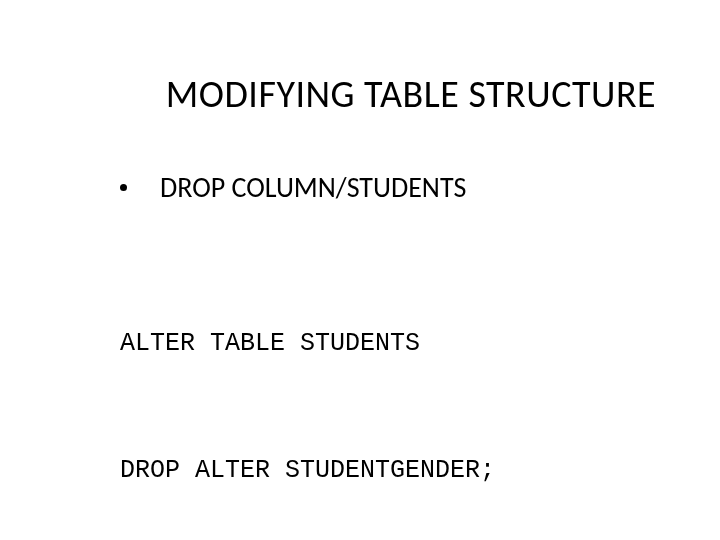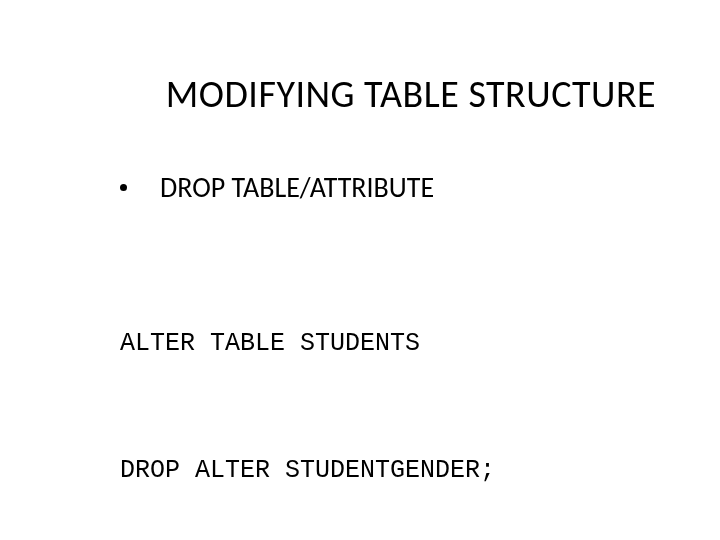--- a/index.html
+++ b/index.html
@@ -53,19 +53,19 @@
       white-space: pre;
     }
   </style>
 </head>
 <body>
 
 <div class="slide">
   <h1 class="title">MODIFYING TABLE STRUCTURE</h1>
   <div class="bullet-row">
     <span class="bullet-dot"></span>
-    <span class="bullet-text">DROP TABLE/ATTRIBUTE</span>
+    <span class="bullet-text">DROP COLUMN/STUDENTS</span>
   </div>
   <div class="code-block">
     <div>ALTER TABLE STUDENTS</div>
     <div>DROP ALTER STUDENTGENDER;</div>
   </div>
 </div>
 
 </body></html>

